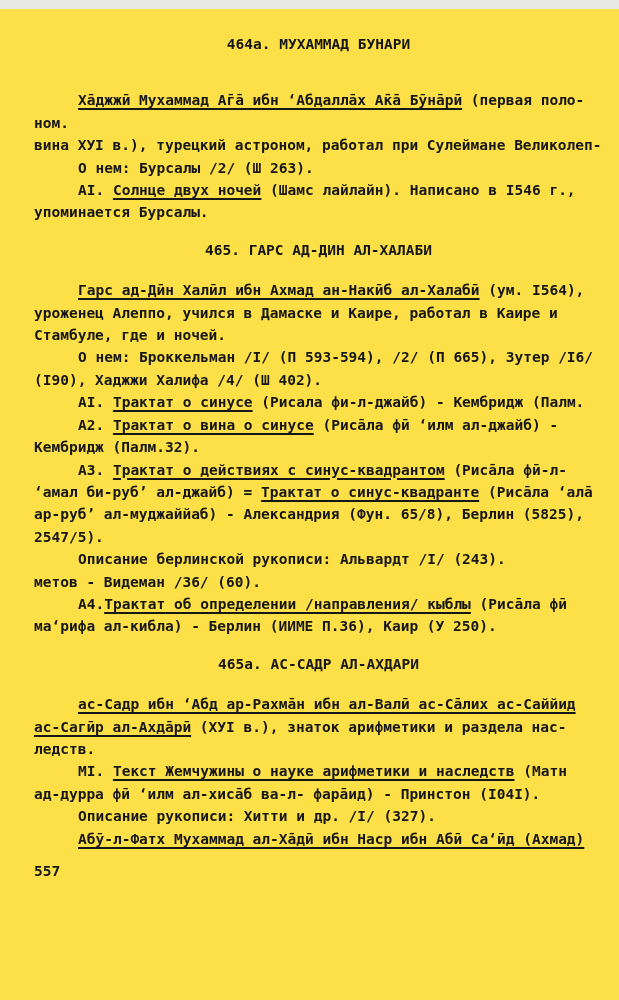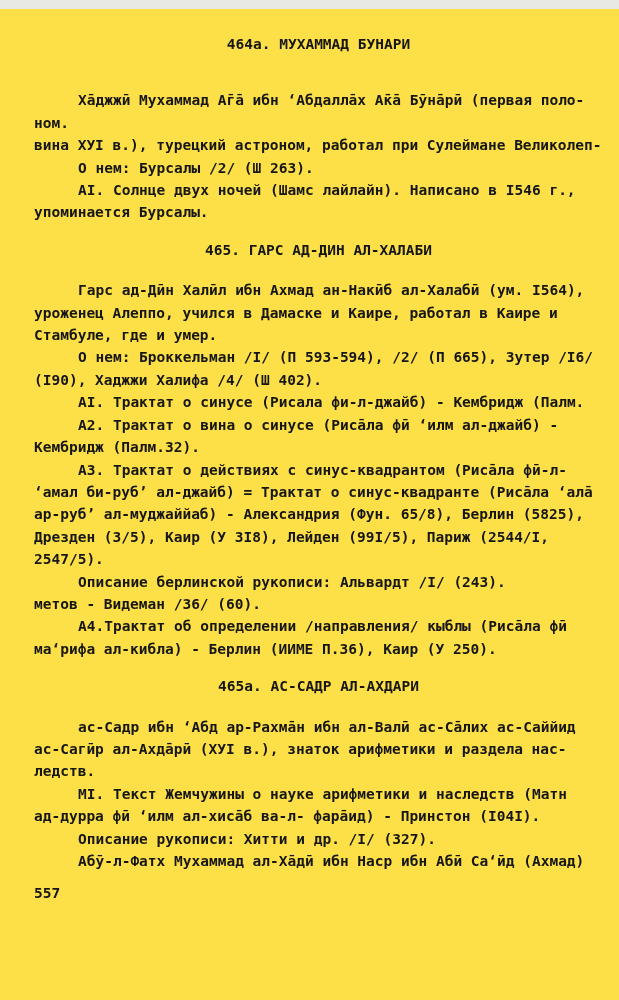--- a/index.html
+++ b/index.html
@@ -15,48 +15,47 @@
     font-family: "DejaVu Sans Mono", "Liberation Mono", monospace;
     font-size: 14.5px;
     font-weight: 700;
     line-height: 22.4px;
     color: #161616;
   }
   .line { white-space: pre-wrap; }
   .line.indent { padding-left: 44px; }
   .heading { text-align: center; margin: 15px 0 18px 0; white-space: pre-wrap; }
   .heading.first { margin: 0 0 34px 0; }
-  .u { text-underline-offset: 3px; text-decoration-thickness: 1.5px; }
+  .u { text-decoration: underline; text-underline-offset: 3px; text-decoration-thickness: 1.5px; }
   .pageno { text-align: left; padding-right: 6px; margin-top: 10px; }
 </style>
 </head>
 <body>
 
 <div class="page">
   <div id="content">
       <div class="heading first">464а. МУХАММАД БУНАРИ</div>
       <div class="line indent"><span class="u">Ха̄джжӣ Мухаммад А̄га̄ ибн ‘Абдалла̄х А̄ка̄ Бӯна̄рӣ</span><span> (первая поло-</span></div>
       <div class="line"><span>ном.</span></div>
       <div class="line"><span>вина ХУI в.), турецкий астроном, работал при Сулеймане Великолеп-</span></div>
       <div class="line indent"><span>О нем: Бурсалы /2/ (Ш 263).</span></div>
       <div class="line indent"><span>АI. </span><span class="u">Солнце двух ночей</span><span> (Шамс лайлайн). Написано в I546 г.,</span></div>
       <div class="line"><span>упоминается Бурсалы.</span></div>
       <div class="heading">465. ГАРС АД-ДИН АЛ-ХАЛАБИ</div>
       <div class="line indent"><span class="u">Гарс ад-Дӣн Халӣл ибн Ахмад ан-Накӣб ал-Халабӣ</span><span> (ум. I564),</span></div>
       <div class="line"><span>уроженец Алеппо, учился в Дамаске и Каире, работал в Каире и</span></div>
-      <div class="line"><span>Стамбуле, где и умер.</span></div>
+      <div class="line"><span>Стамбуле, где и ночей.</span></div>
       <div class="line indent"><span>О нем: Броккельман /I/ (П 593-594), /2/ (П 665), Зутер /I6/</span></div>
       <div class="line"><span>(I90), Хаджжи Халифа /4/ (Ш 402).</span></div>
       <div class="line indent"><span>АI. </span><span class="u">Трактат о синусе</span><span> (Рисала фи-л-джайб) - Кембридж (Палм.</span></div>
       <div class="line indent"><span>А2. </span><span class="u">Трактат о вина о синусе</span><span> (Риса̄ла фӣ ‘илм ал-джайб) -</span></div>
       <div class="line"><span>Кембридж (Палм.32).</span></div>
       <div class="line indent"><span>А3. </span><span class="u">Трактат о действиях с синус-квадрантом</span><span> (Риса̄ла фӣ-л-</span></div>
       <div class="line"><span>‘амал би-руб’ ал-джайб) = </span><span class="u">Трактат о синус-квадранте</span><span> (Риса̄ла ‘ала̄</span></div>
       <div class="line"><span>ар-руб’ ал-муджаййаб) - Александрия (Фун. 65/8), Берлин (5825),</span></div>
-      <div class="line"><span>Дрезден (3/5), Каир (У 3I8), Лейден (99I/5), Париж (2544/I,</span></div>
       <div class="line"><span>2547/5).</span></div>
       <div class="line indent"><span>Описание берлинской рукописи: Альвардт /I/ (243).</span></div>
       <div class="line"><span>метов - Видеман /36/ (60).</span></div>
       <div class="line indent"><span>А4.</span><span class="u">Трактат об определении /направления/ кыблы</span><span> (Риса̄ла фӣ</span></div>
       <div class="line"><span>ма‘рифа ал-кибла) - Берлин (ИИМЕ П.36), Каир (У 250).</span></div>
       <div class="heading">465а. АС-САДР АЛ-АХДАРИ</div>
       <div class="line indent"><span class="u">ас-Садр ибн ‘Абд ар-Рахма̄н ибн ал-Валӣ ас-Са̄лих ас-Саййид</span></div>
       <div class="line"><span class="u">ас-Сагӣр ал-Ахда̄рӣ</span><span> (ХУI в.), знаток арифметики и раздела нас-</span></div>
       <div class="line"><span>ледств.</span></div>
       <div class="line indent"><span>МI. </span><span class="u">Текст Жемчужины о науке арифметики и наследств</span><span> (Матн</span></div>

